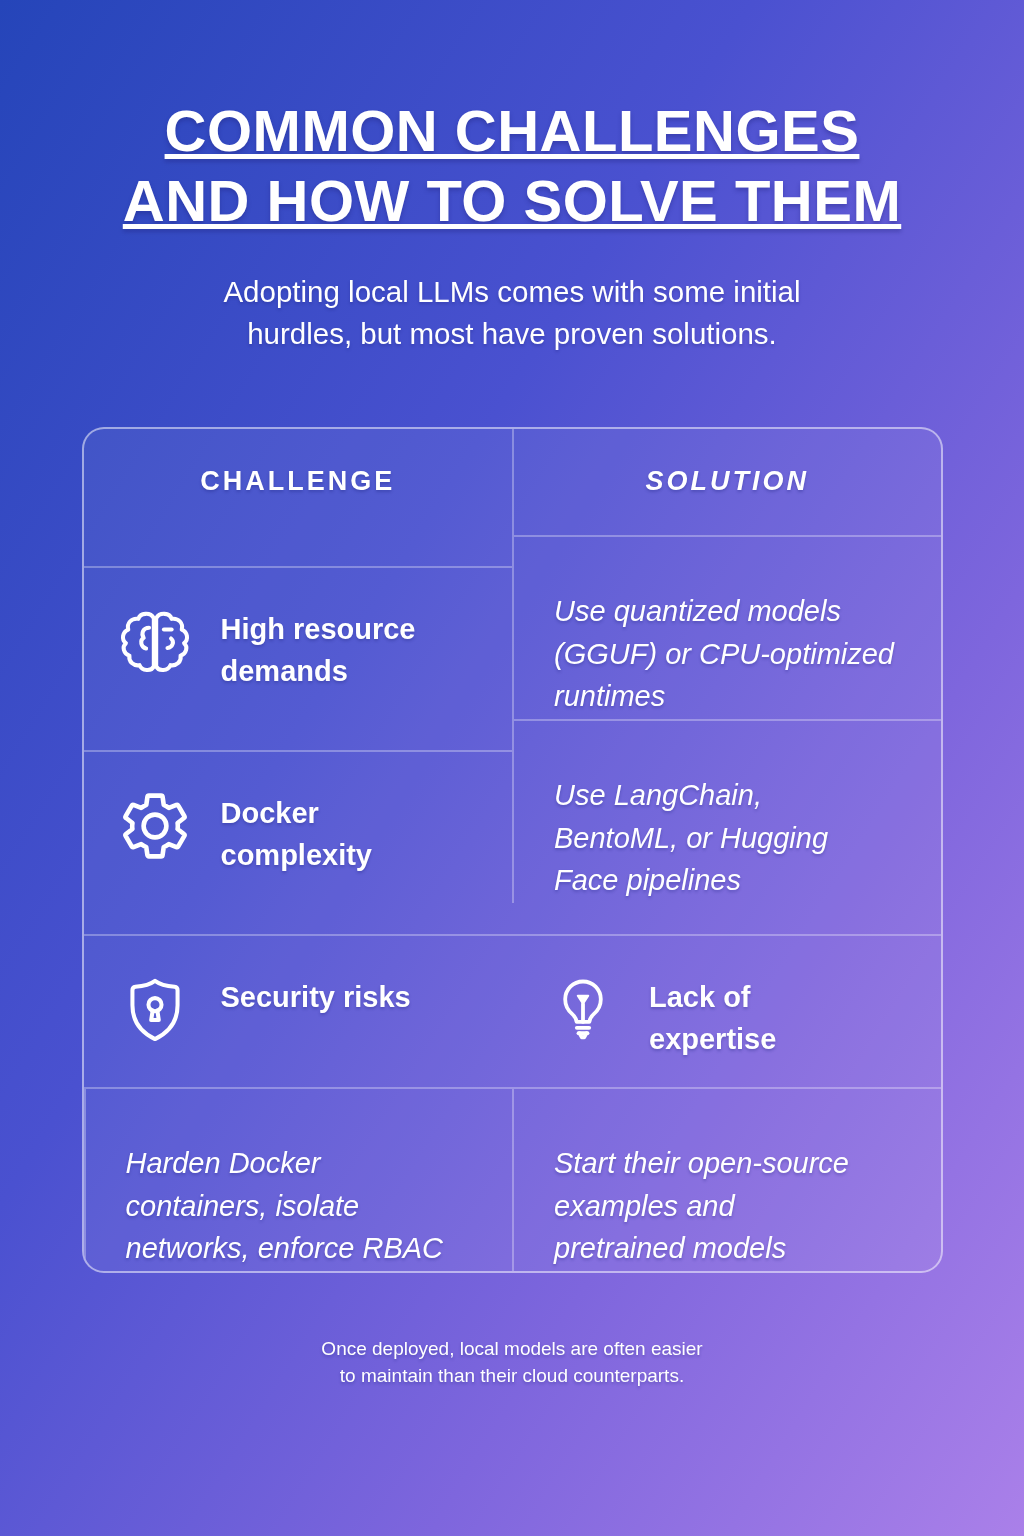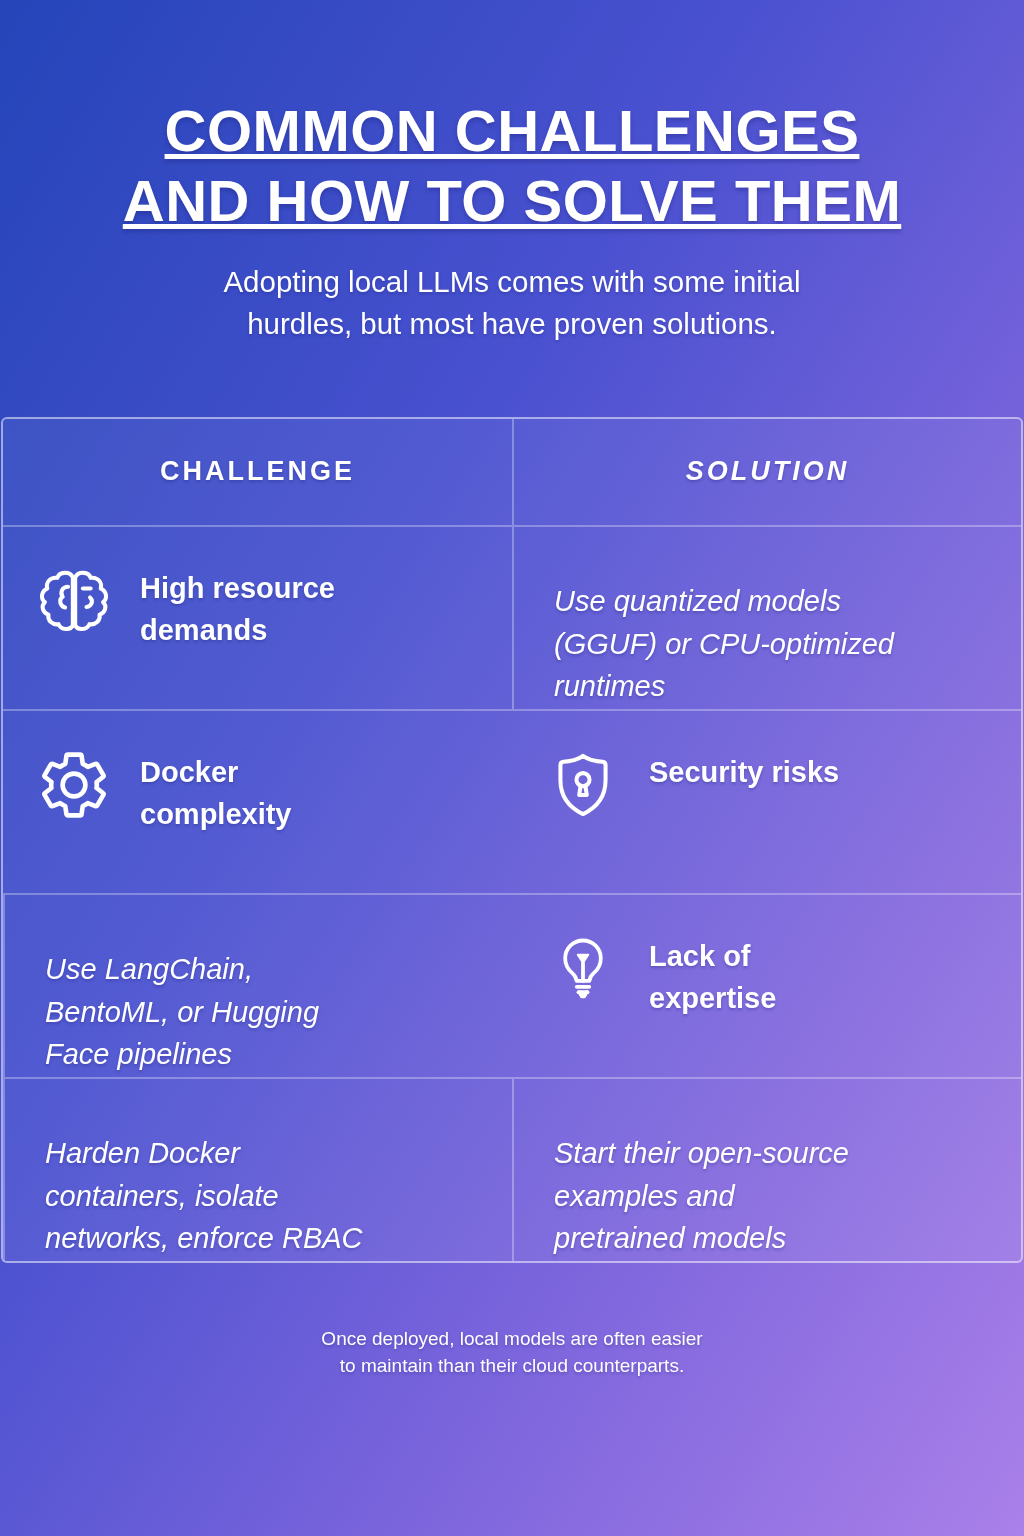--- a/index.html
+++ b/index.html
@@ -19,36 +19,36 @@
     text-align: center;
     font-size: 58px;
     font-weight: 800;
     letter-spacing: 0.5px;
     line-height: 1.2;
     white-space: pre-line;
     text-shadow: 0 3px 4px rgba(28, 32, 120, 0.35);
     text-decoration: underline;
   }
   .subtitle {
-    margin: 26px auto 0;
+    margin: 36px auto 0;
     width: 840px;
     text-align: center;
     font-size: 29.5px;
     font-weight: 400;
     line-height: 1.42;
     white-space: pre-line;
     text-shadow: 0 2px 3px rgba(28, 32, 120, 0.3);
   }
 
   .challenge-table {
-    width: 1022px;
+    width: 861px;
     margin: 72px auto 0;
     box-sizing: border-box;
     border: 2px solid rgba(255, 255, 255, 0.5);
-    border-radius: 6px;
+    border-radius: 22px;
     background: rgba(255, 255, 255, 0.06);
     display: grid;
     grid-template-columns: 1fr 1fr;
     grid-template-rows: 106px 184px 184px 184px 184px;
     overflow: hidden;
   }
   .hdr-cell {
     display: flex;
     align-items: center;
     justify-content: center;
@@ -58,20 +58,21 @@
     text-shadow: 0 2px 3px rgba(28, 32, 120, 0.3);
   }
   .col-right { border-left: 2px solid rgba(255, 255, 255, 0.3); font-style: italic; }
   .body-cell { border-top: 2px solid rgba(255, 255, 255, 0.3); box-sizing: border-box; }
 
   .challenge-cell {
     display: flex;
     align-items: flex-start;
     gap: 28px;
     padding: 36px 16px 18px 33px;
+    margin-top: 31px;
   }
   .icon-box { width: 76px; height: 76px; flex: 0 0 auto; }
   .icon-box svg { width: 76px; height: 76px; display: block; }
   .challenge-label {
     padding-top: 4px;
     font-size: 29px;
     font-weight: 700;
     line-height: 1.45;
     white-space: pre-line;
     max-width: 250px;
@@ -134,34 +135,34 @@
     <div class="body-cell challenge-cell">
       <span class="icon-box">
         <svg viewBox="0 0 24 24" class="stroke-icon" stroke-width="1.45">
           <path d="M19.14 12.94c.04-.3.06-.61.06-.94 0-.32-.02-.64-.07-.94l2.03-1.58c.18-.14.23-.41.12-.61l-1.92-3.32c-.12-.22-.37-.29-.59-.22l-2.39.96c-.5-.38-1.03-.7-1.62-.94l-.36-2.54c-.04-.24-.24-.41-.48-.41h-3.84c-.24 0-.43.17-.47.41l-.36 2.54c-.59.24-1.13.57-1.62.94l-2.39-.96c-.22-.08-.47 0-.59.22L2.74 8.87c-.12.21-.08.47.12.61l2.03 1.58c-.05.3-.09.63-.09.94s.02.64.07.94l-2.03 1.58c-.18.14-.23.41-.12.61l1.92 3.32c.12.22.37.29.59.22l2.39-.96c.5.38 1.03.7 1.62.94l.36 2.54c.05.24.24.41.48.41h3.84c.24 0 .44-.17.47-.41l.36-2.54c.59-.24 1.13-.56 1.62-.94l2.39.96c.22.08.47 0 .59-.22l1.92-3.32c.12-.22.07-.47-.12-.61l-2.03-1.58z"></path>
           <circle cx="12" cy="12" r="3.6"></circle>
         </svg>
       </span>
       <span class="challenge-label">Docker
 complexity</span>
     </div>
+    <div class="body-cell col-right solution-cell">Use LangChain,
+BentoML, or Hugging
+Face pipelines</div>
+
     <div class="body-cell challenge-cell">
       <span class="icon-box">
         <svg viewBox="0 0 64 64" class="stroke-icon" stroke-width="3.4">
           <path d="M32 7.5 C36 10.5 42.5 12 48.5 12.5 C50 12.7 51 13.8 51 15.3 V28 C51 41.5 43.5 51 32 56.5 C20.5 51 13 41.5 13 28 V15.3 C13 13.8 14 12.7 15.5 12.5 C21.5 12 28 10.5 32 7.5 Z"></path>
           <circle cx="32" cy="27.5" r="5.5"></circle>
           <path d="M30 32.5 L28.8 40.5 H35.2 L34 32.5"></path>
         </svg>
       </span>
       <span class="challenge-label">Security risks</span>
     </div>
-
-    <div class="body-cell col-right solution-cell">Use LangChain,
-BentoML, or Hugging
-Face pipelines</div>
     <div class="body-cell challenge-cell">
       <span class="icon-box">
         <svg viewBox="0 0 64 64" class="stroke-icon" stroke-width="3.2">
           <path d="M41 35.5 C44.5 32.6 47 28.2 47 23 C47 14.7 40.3 8 32 8 C23.7 8 17 14.7 17 23 C17 28.2 19.5 32.6 23 35.5 C25 37.2 26.3 39.5 26.6 42 H37.4 C37.7 39.5 39 37.2 41 35.5 Z"></path>
           <path d="M26.8 47 H37.2"></path>
           <path d="M28.2 51.5 H35.8"></path>
           <path d="M29 51.5 L31 55 H33 L35 51.5"></path>
           <path d="M27.5 20 H36.5 L32 27 Z" fill="#ffffff" stroke-width="1.5"></path>
           <path d="M32 27 V42"></path>
         </svg>

